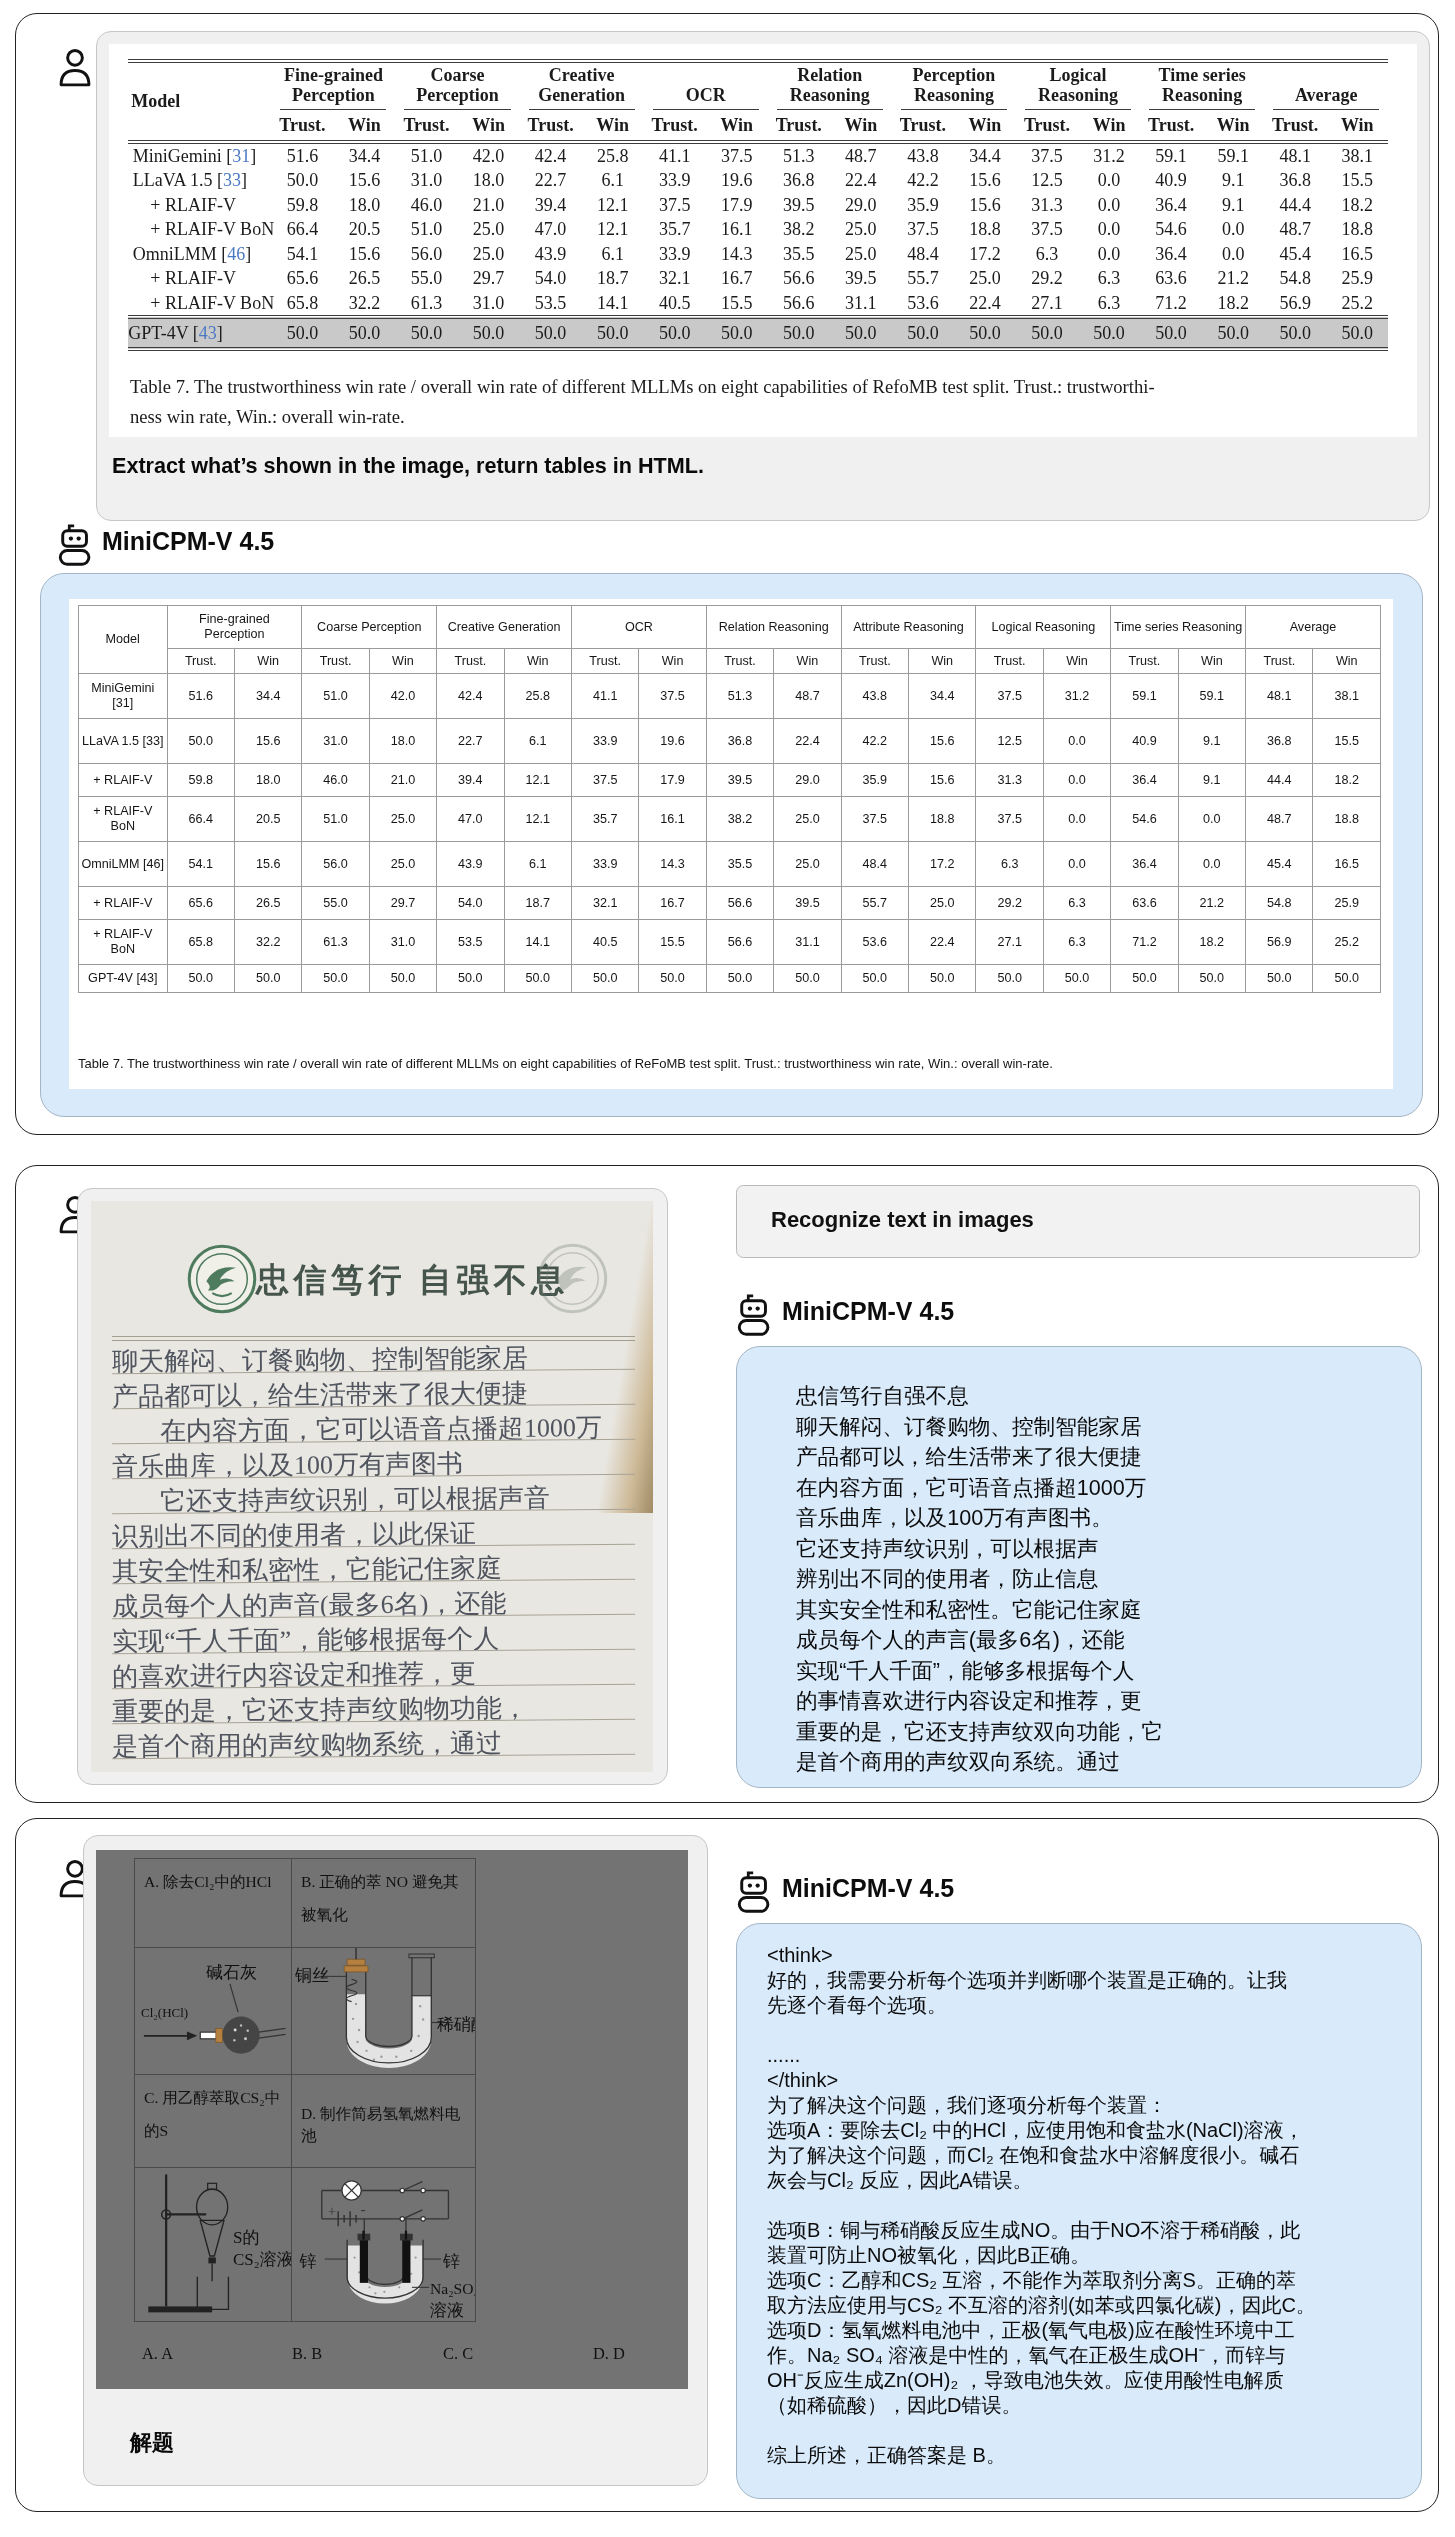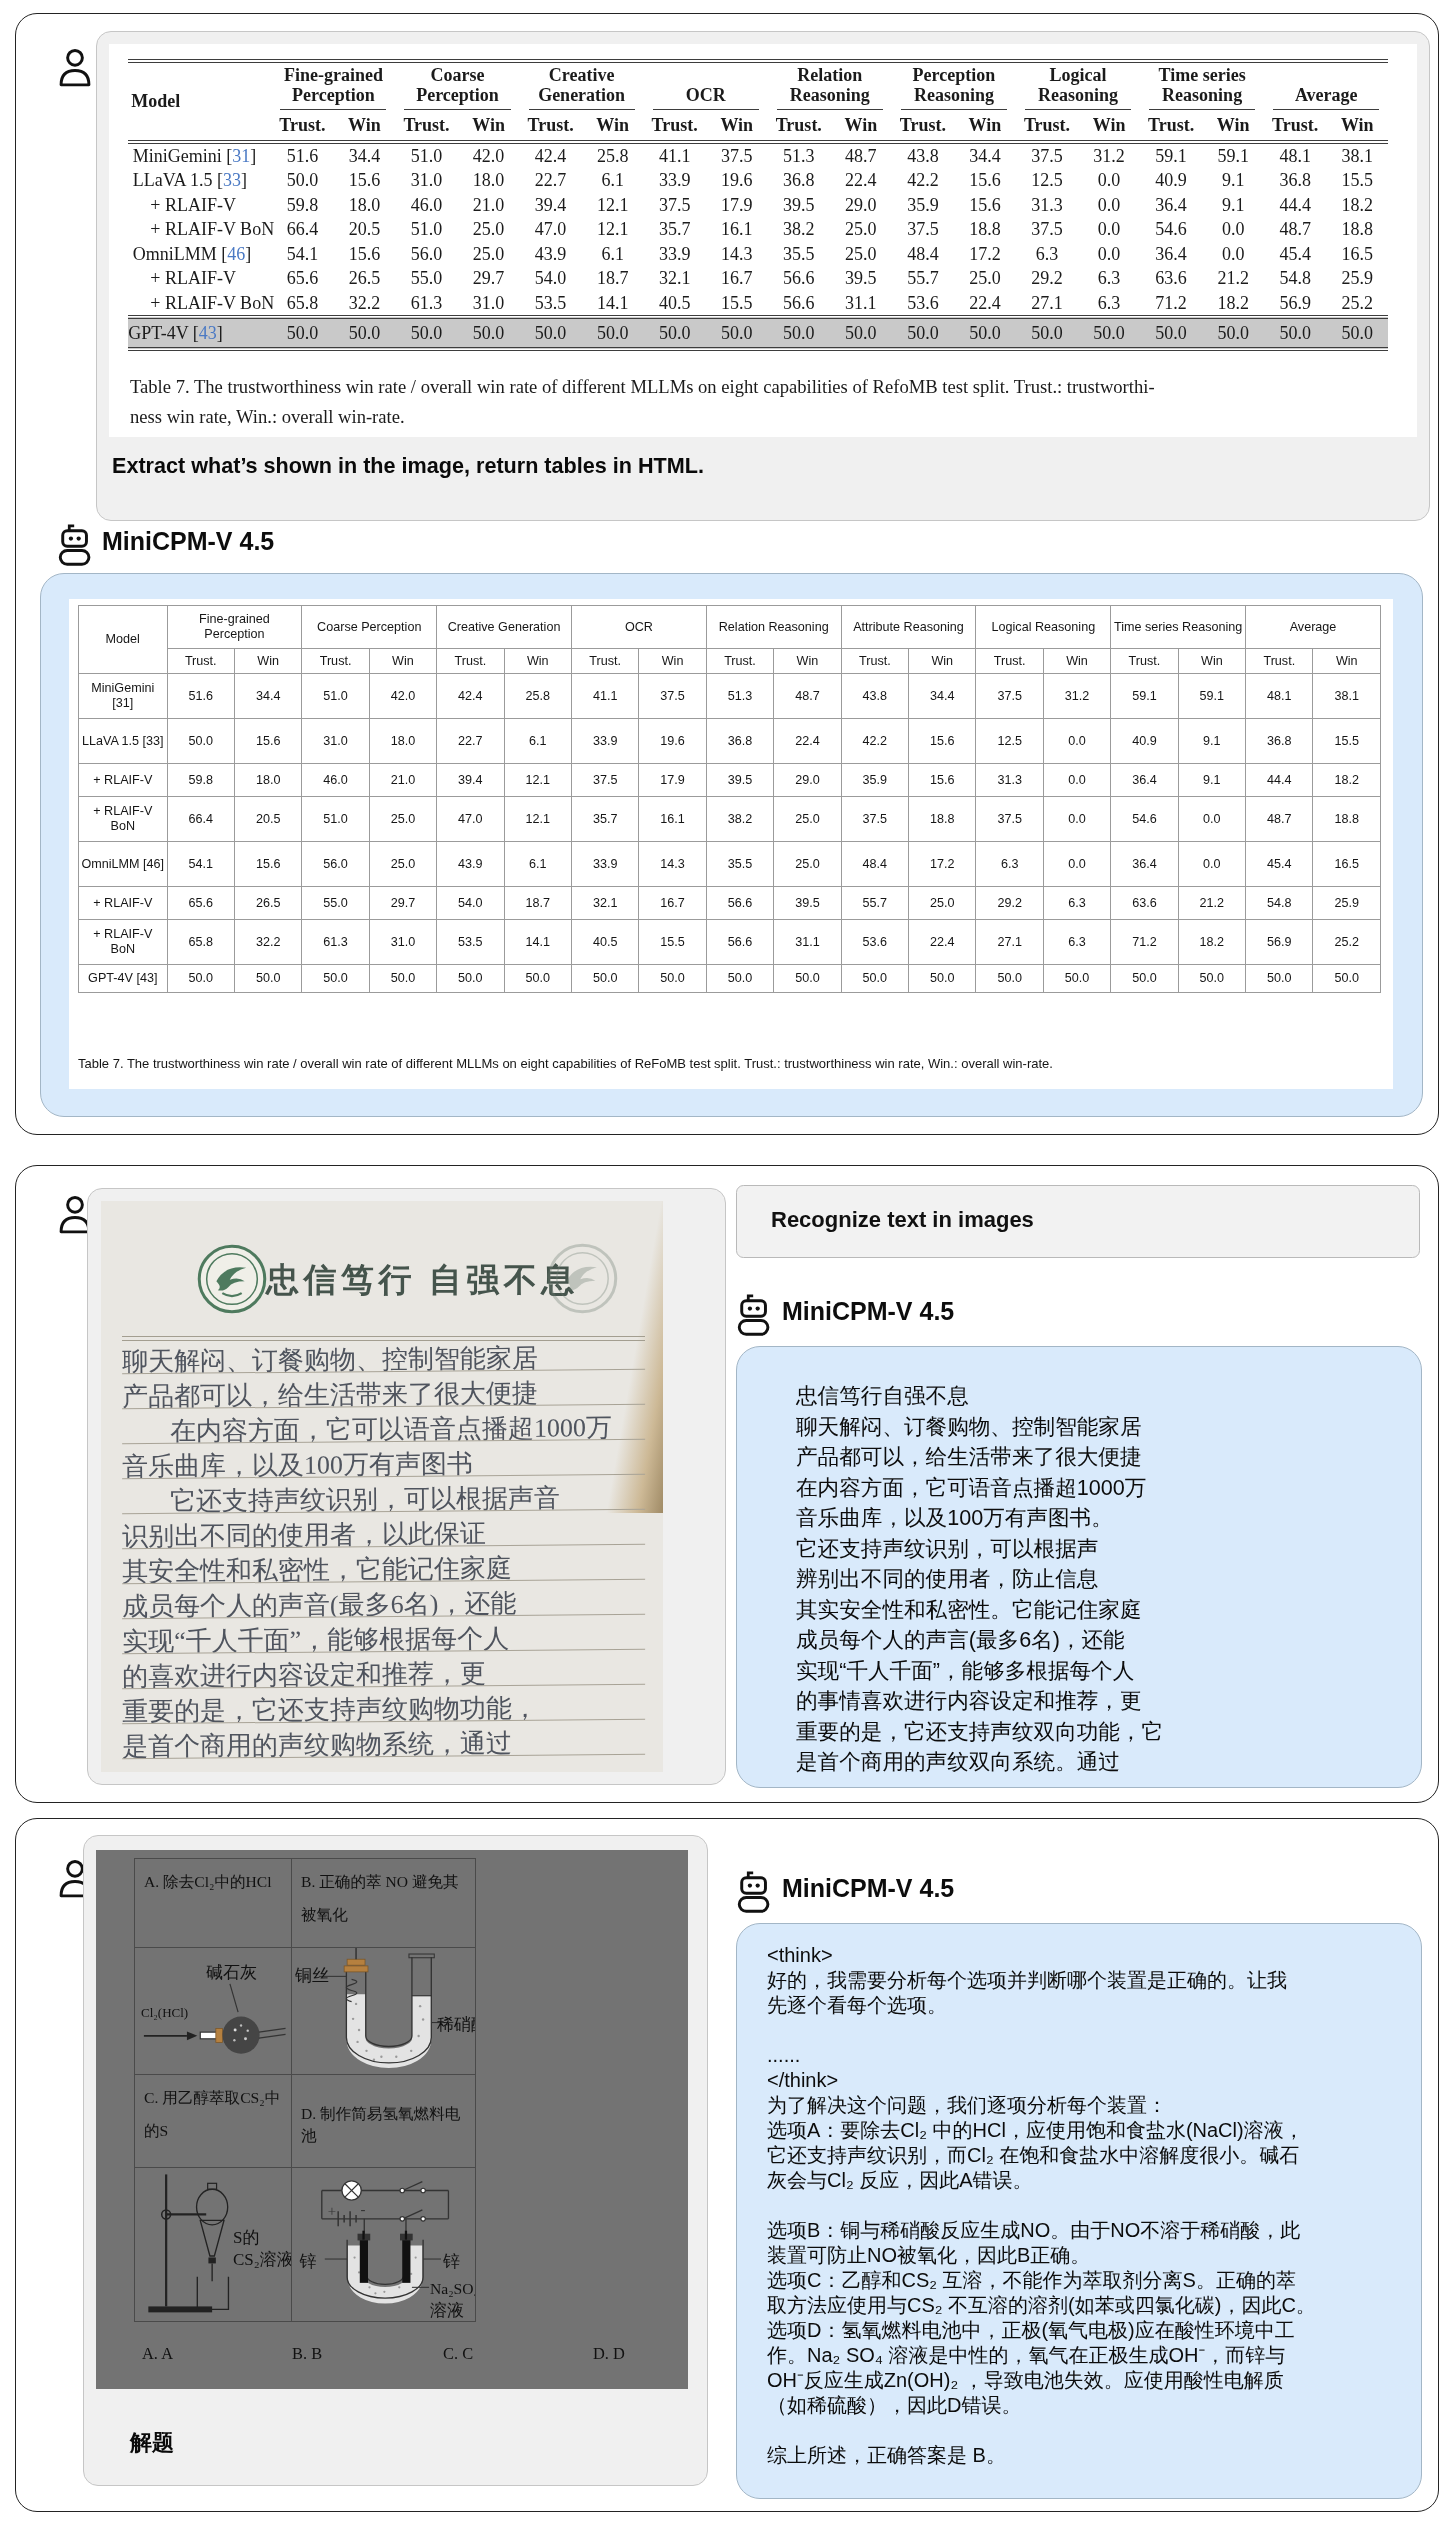--- a/index.html
+++ b/index.html
@@ -586,21 +586,21 @@
     </div>
   </div>
 </div>
 
 <div class="panel" id="panel2">
   <svg class="icon-user" style="left:41px;top:28px;" viewBox="0 0 44 52">
     <circle cx="22" cy="13" r="9" fill="none" stroke="#111" stroke-width="3.6"></circle>
     <path d="M5 46 Q5 28.5 22 28.5 Q39 28.5 39 46 Z" fill="none" stroke="#111" stroke-width="3.6" stroke-linejoin="round"></path>
   </svg>
 
-  <div class="bubble" style="left:71px;top:22px;width:589px;height:595px;padding-left:48px;">
+  <div class="bubble" style="left:61px;top:22px;width:589px;height:595px;">
     <div class="photo">
       <svg class="abs" style="left:96px;top:43px;" width="70" height="70" viewBox="0 0 94 94">
         <circle cx="47" cy="47" r="44" fill="#f0efe8" stroke="#4e7a5e" stroke-width="4"></circle>
         <circle cx="47" cy="47" r="34" fill="none" stroke="#4e7a5e" stroke-width="2"></circle>
         <path d="M26 50 Q38 28 66 32 Q50 36 44 48 Q56 44 64 50 Q48 50 42 58 Q36 64 28 62 Q34 58 26 50 Z" fill="#4e7a5e"></path>
         <path d="M34 66 Q47 74 60 66" fill="none" stroke="#4e7a5e" stroke-width="3"></path>
       </svg>
       <div class="motto">忠信笃行 自强不息</div>
       <svg class="abs" style="left:446px;top:42px;opacity:.33;" width="71" height="71" viewBox="0 0 94 94">
         <circle cx="47" cy="47" r="44" fill="none" stroke="#6d7d72" stroke-width="4"></circle>
@@ -806,21 +806,21 @@
   <div class="bluebox" style="left:720px;top:104px;width:684px;height:574px;">
     <div class="think-lines" id="p3-lines" style="left:30px;top:19.3px;">
         <div class="line">&lt;think&gt;</div>
         <div class="line">好的，我需要分析每个选项并判断哪个装置是正确的。让我</div>
         <div class="line">先逐个看每个选项。</div>
         <div class="line">&nbsp;</div>
         <div class="line">......</div>
         <div class="line">&lt;/think&gt;</div>
         <div class="line">为了解决这个问题，我们逐项分析每个装置：</div>
         <div class="line">选项A：要除去Cl₂ 中的HCl，应使用饱和食盐水(NaCl)溶液，</div>
-        <div class="line">它还支持声纹识别，而Cl₂ 在饱和食盐水中溶解度很小。碱石</div>
+        <div class="line">为了解决这个问题，而Cl₂ 在饱和食盐水中溶解度很小。碱石</div>
         <div class="line">灰会与Cl₂ 反应，因此A错误。</div>
         <div class="line">&nbsp;</div>
         <div class="line">选项B：铜与稀硝酸反应生成NO。由于NO不溶于稀硝酸，此</div>
         <div class="line">装置可防止NO被氧化，因此B正确。</div>
         <div class="line">选项C：乙醇和CS₂ 互溶，不能作为萃取剂分离S。正确的萃</div>
         <div class="line">取方法应使用与CS₂ 不互溶的溶剂(如苯或四氯化碳)，因此C。</div>
         <div class="line">选项D：氢氧燃料电池中，正极(氧气电极)应在酸性环境中工</div>
         <div class="line">作。Na₂ SO₄ 溶液是中性的，氧气在正极生成OH⁻，而锌与</div>
         <div class="line">OH⁻反应生成Zn(OH)₂ ，导致电池失效。应使用酸性电解质</div>
         <div class="line">（如稀硫酸），因此D错误。</div>

